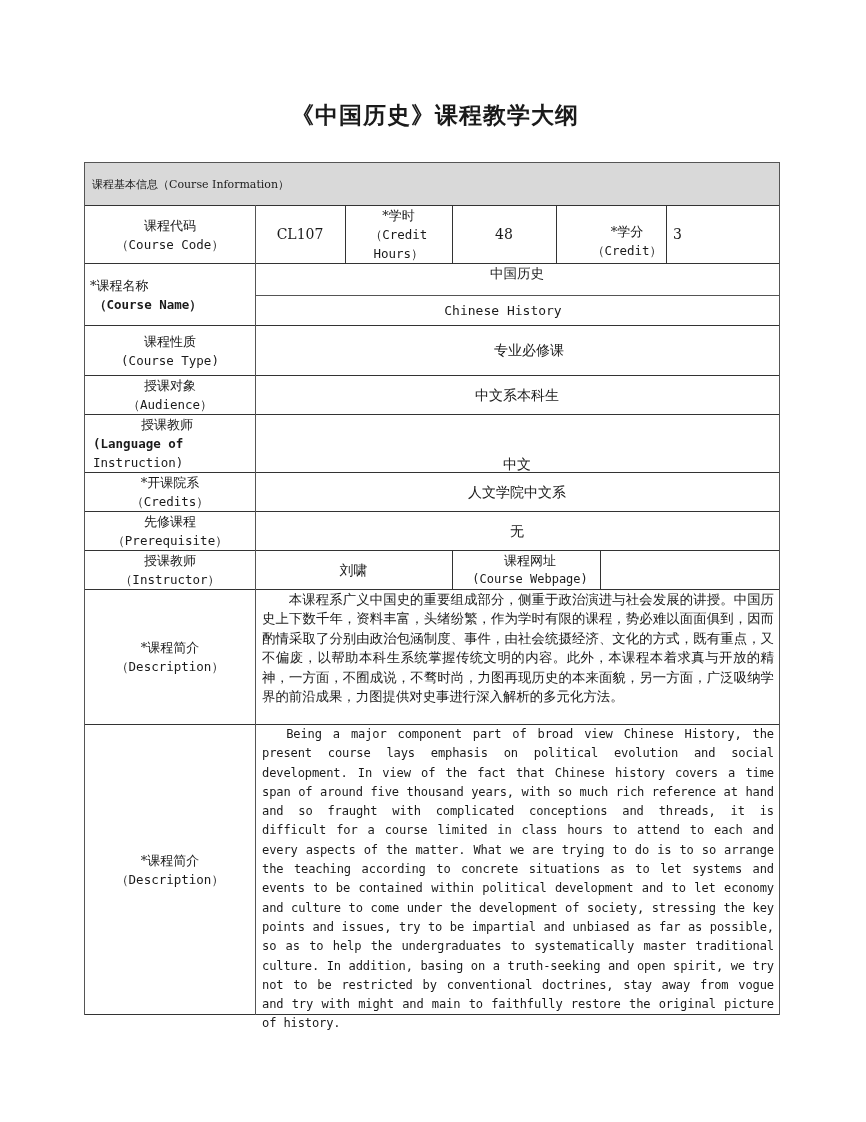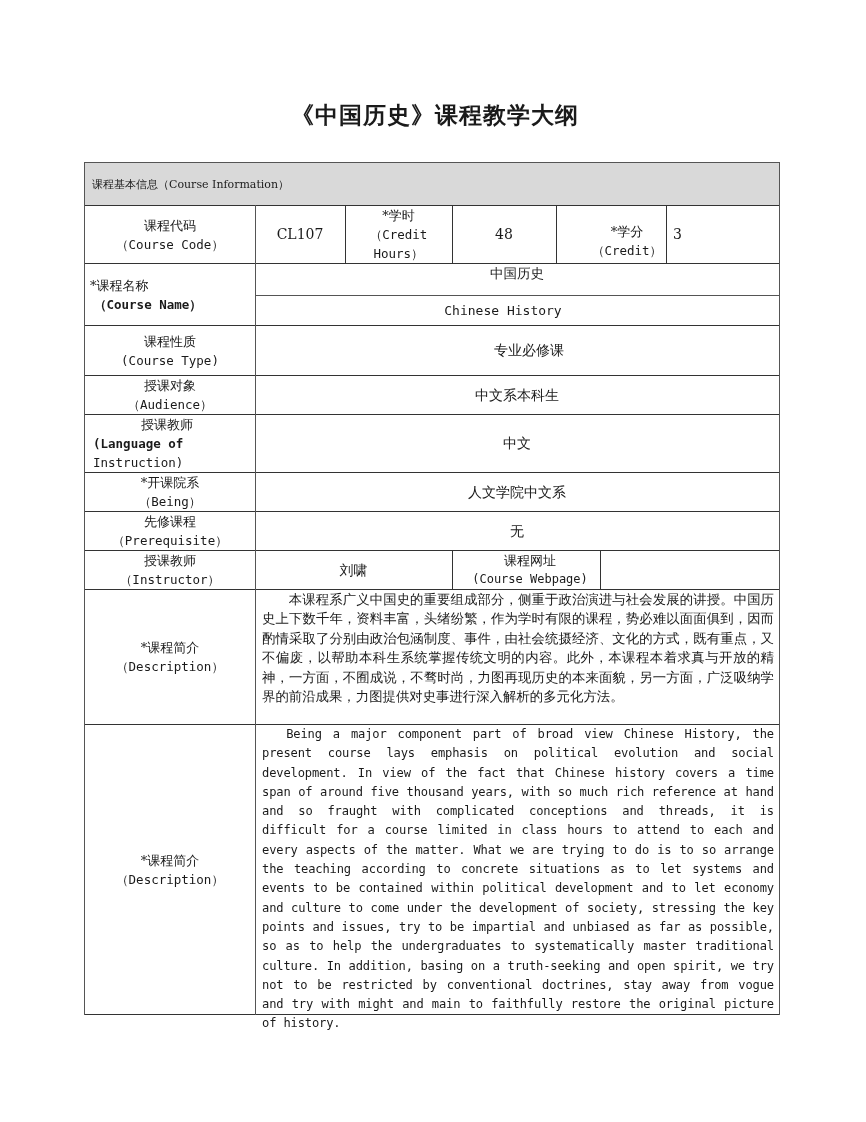--- a/index.html
+++ b/index.html
@@ -82,27 +82,27 @@
   </div>
   <div class="cell" style="left:255px; top:376px; width:524px; height:38px; font-size:14px;">
     <span>中文系本科生</span>
   </div>
 
   <div class="cell" style="left:85px; top:415px; width:170px; height:57px; align-items:flex-start;">
     <span style="padding-left:56px;">授课教师</span>
     <span class="mono" style="padding-left:8px;font-weight:bold;">(Language of</span>
     <span class="mono" style="padding-left:8px;">Instruction)</span>
   </div>
-  <div class="cell" style="left:255px; top:415px; width:524px; height:57px; font-size:14px;">
+  <div class="cell" style="left:255px; top:436px; width:524px; height:57px; font-size:14px;">
     <span>中文</span>
   </div>
 
   <div class="cell" style="left:85px; top:473px; width:170px; height:38px;">
     <span>*开课院系</span>
-    <span class="mono">（Being）</span>
+    <span class="mono">（Credits）</span>
   </div>
   <div class="cell" style="left:255px; top:473px; width:524px; height:38px; font-size:14px;">
     <span>人文学院中文系</span>
   </div>
 
   <div class="cell" style="left:85px; top:512px; width:170px; height:38px;">
     <span>先修课程</span>
     <span class="mono">（Prerequisite）</span>
   </div>
   <div class="cell" style="left:255px; top:512px; width:524px; height:38px; font-size:14px;">

